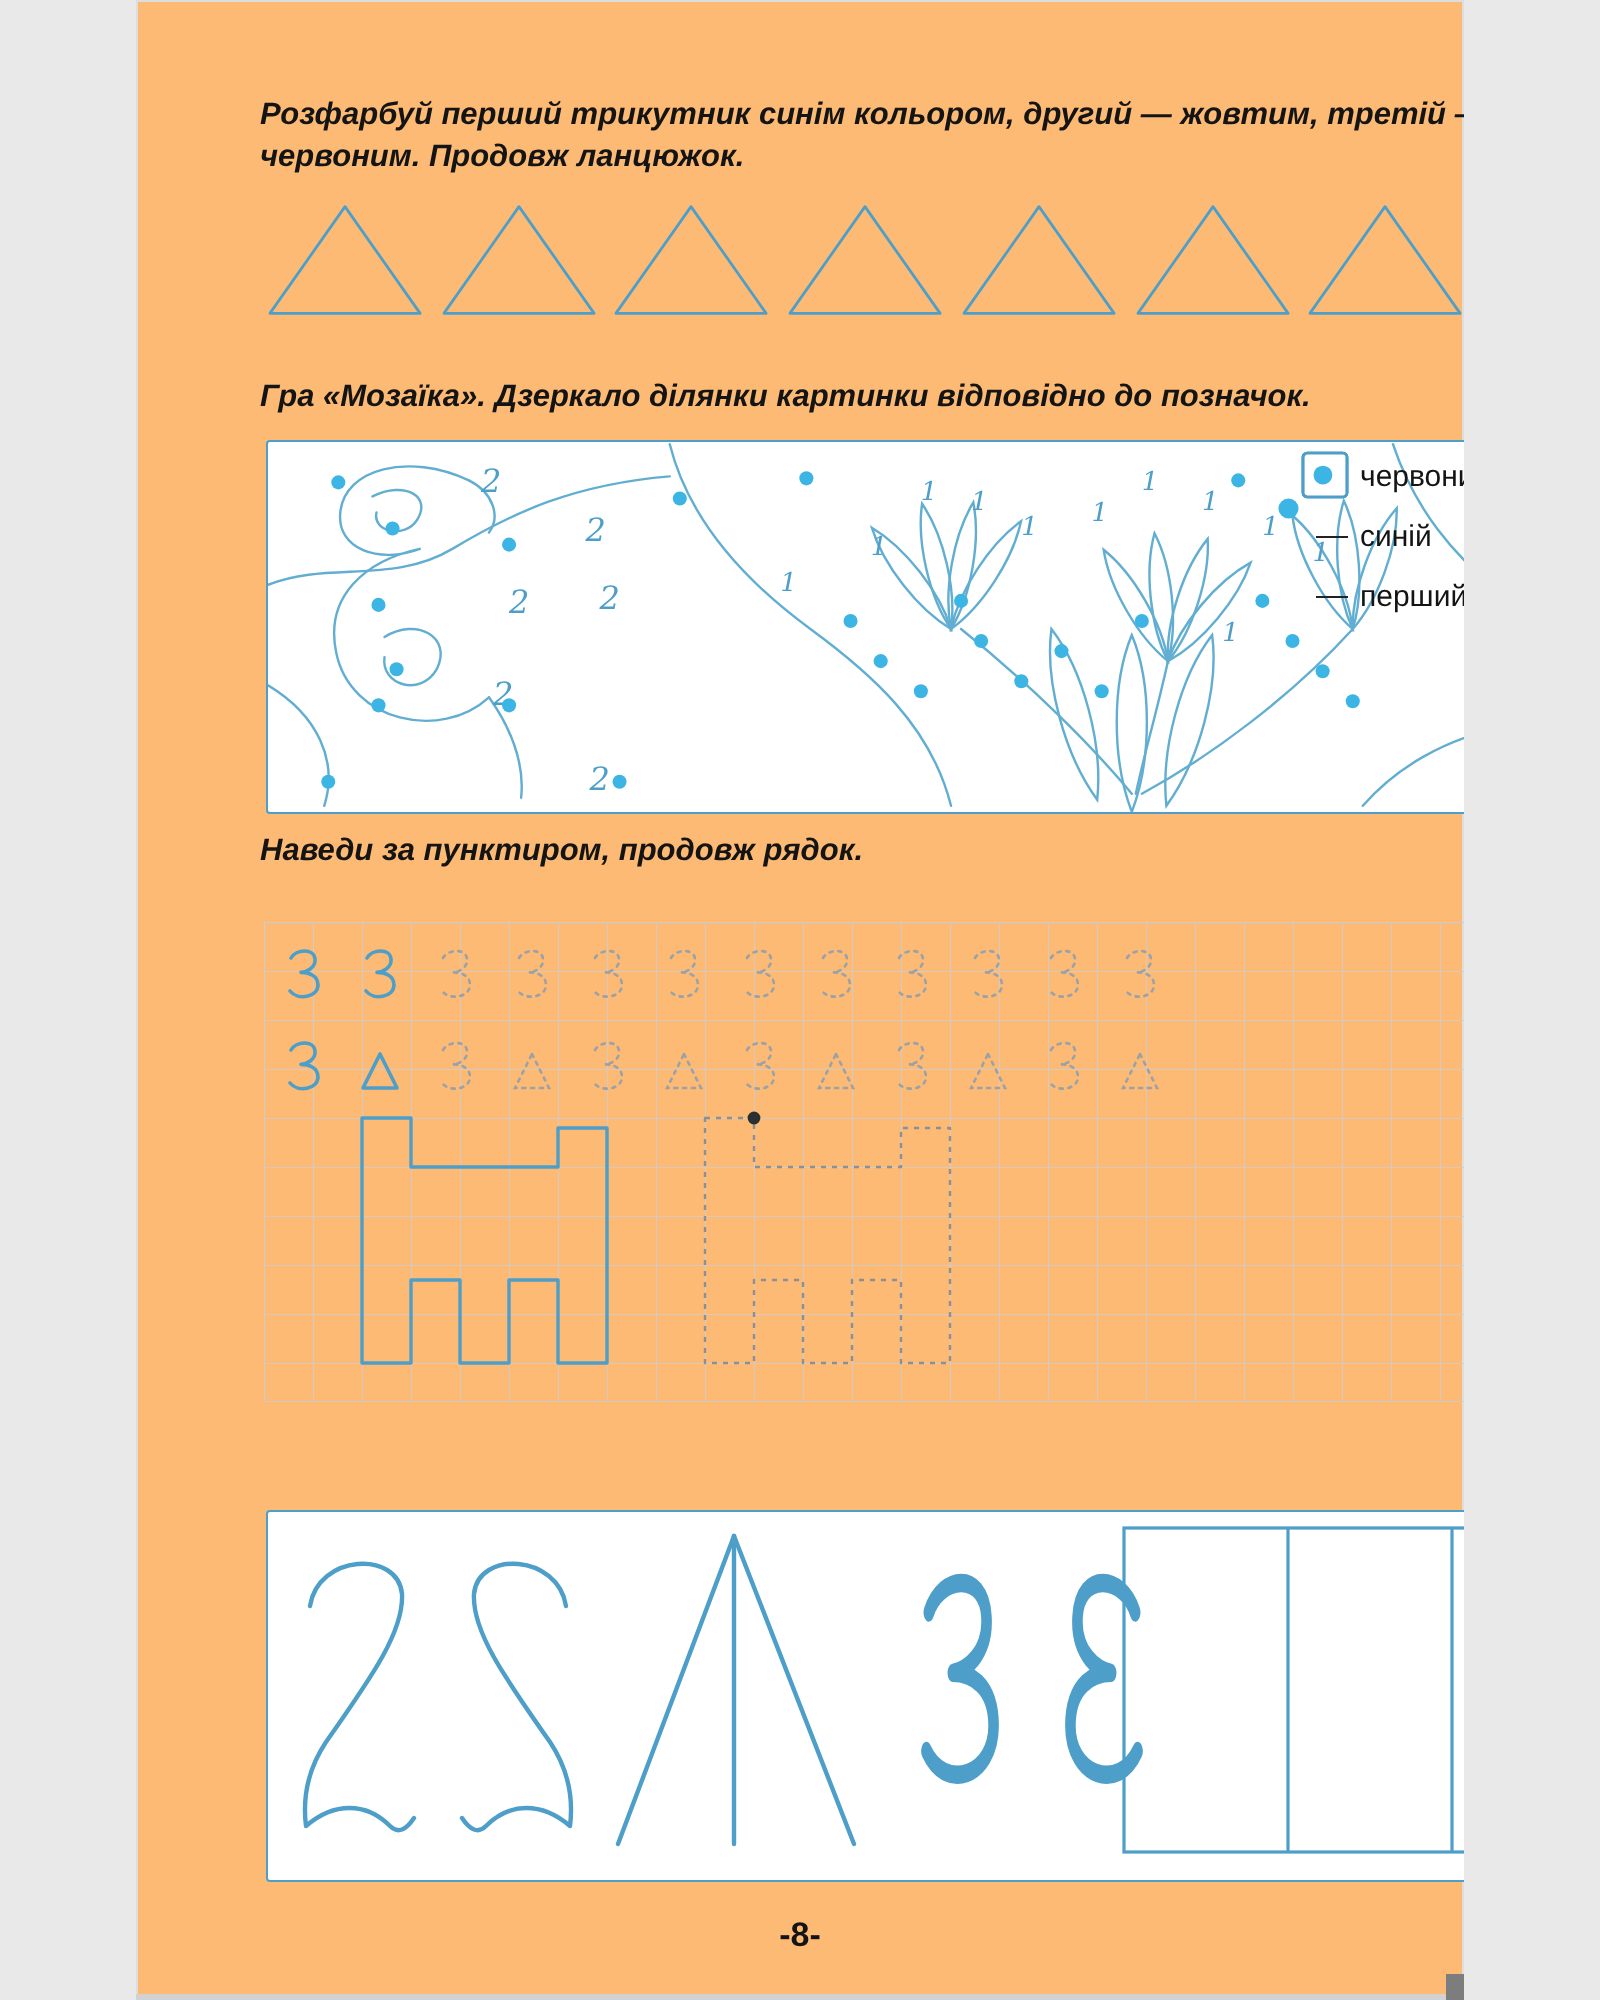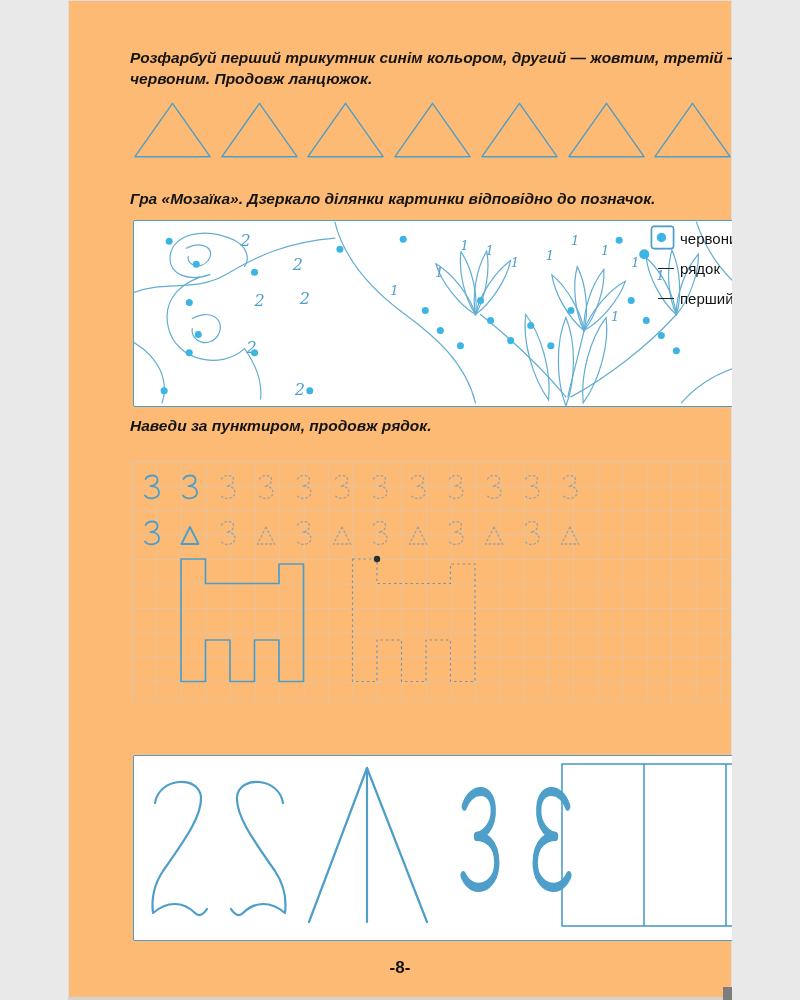--- a/index.html
+++ b/index.html
@@ -196,21 +196,21 @@
         </svg>
         <span class="legend-dash"></span>
         <span class="legend-label">червоний</span>
       </div>
       <div class="legend-row">
         <svg class="legend-box" viewBox="0 0 24 24">
           <rect x="1.5" y="1.5" width="21" height="21" rx="2"></rect>
           <text class="lg-num" x="12" y="18">2</text>
         </svg>
         <span class="legend-dash"></span>
-        <span class="legend-label">рядок</span>
+        <span class="legend-label">синій</span>
       </div>
       <div class="legend-row">
         <svg class="legend-box" viewBox="0 0 24 24">
           <rect x="1.5" y="1.5" width="21" height="21" rx="2"></rect>
           <circle cx="11" cy="12" r="4.5" fill="#3cb5e5"></circle>
         </svg>
         <span class="legend-dash"></span>
         <span class="legend-label">перший</span>
       </div>
     </div>

